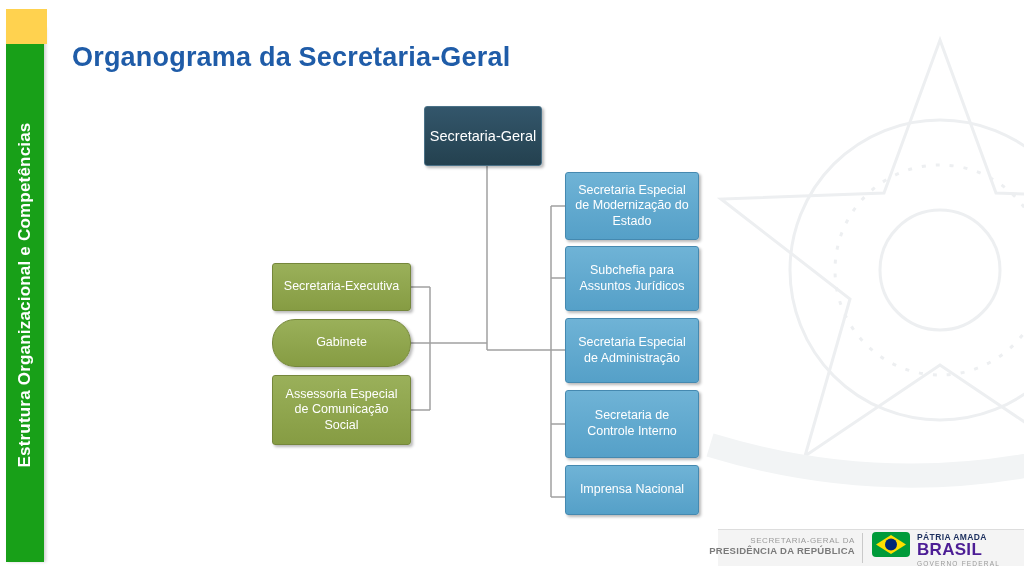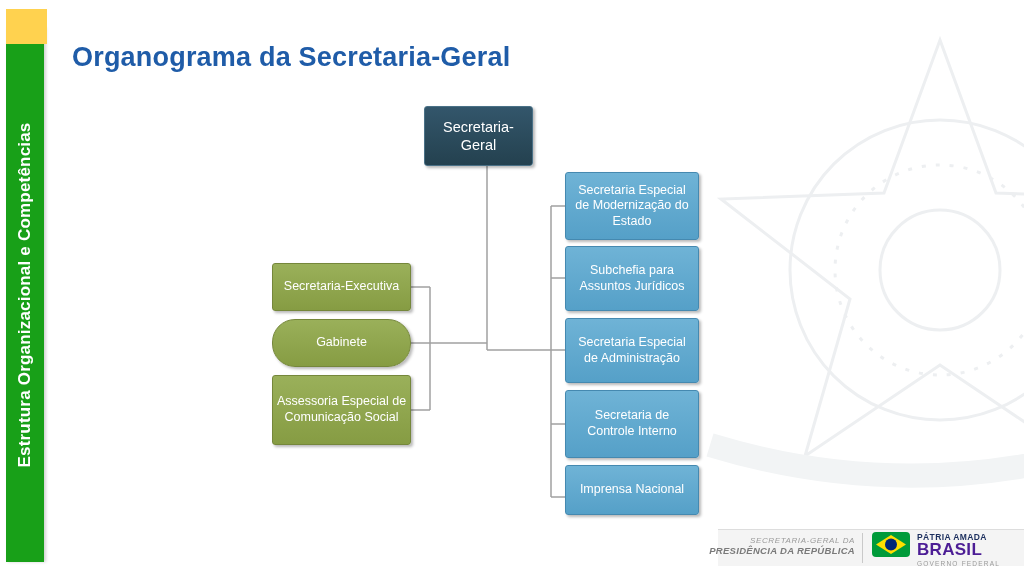--- a/index.html
+++ b/index.html
@@ -37,28 +37,28 @@
 
   
   .connectors { position:absolute; left:0; top:0; z-index:1; }
   .org-box {
     position:absolute; z-index:2;
     display:flex; align-items:center; justify-content:center;
     text-align:center; color:#ffffff; border-radius:3px;
     line-height:1.25; box-shadow:2px 2px 3px rgba(0,0,0,0.28);
   }
   .root-box {
-    left:424px; top:106px; width:109px; height:60px;
+    left:424px; top:106px; width:118px; height:60px;
     background:linear-gradient(#33566B,#24414F);
     border:1px solid #4A7187; font-size:14.5px; padding:0 2px;
   }
   .left-box {
     left:272px; width:139px;
     background:linear-gradient(#9AB05A,#869C43);
-    border:1px solid #75873B; font-size:12.5px; padding:4px 1px;
+    border:1px solid #75873B; font-size:12.5px; padding:4px 10px;
   }
   .left-box.b0 { top:263px; height:48px; }
   .left-box.b1 { top:319px; height:48px;border-radius:23px; }
   .left-box.b2 { top:375px; height:70px;justify-content:flex-end; }
   .right-box {
     left:565px; width:134px;
     background:linear-gradient(#6FB3D6,#55A0C8);
     border:1px solid #4589B0; font-size:12.5px; padding:4px 6px;
   }
   .right-box.b0 { top:172px; height:68px; }
@@ -71,21 +71,21 @@
   .footer-band {
     position:absolute; left:718px; top:529px; width:306px; height:37px;
     background:#F4F4F4; border-top:1px solid #DDDDDD; z-index:2;
   }
   .footer-divider {
     position:absolute; left:862px; top:533px; width:1px; height:30px;
     background:#C9C9C9; z-index:3;
   }
   .footer-org {
     position:absolute; left:640px; top:536px; width:215px;
-    text-align:right; z-index:3;font-style:italic;
+    text-align:right; z-index:3;
   }
   .footer-org .l1 { font-size:8px; color:#9A9A9A; letter-spacing:0.6px; }
   .footer-org .l2 { font-size:9.5px; font-weight:bold; color:#7A7A7A; letter-spacing:0.3px; }
   .footer-brand {
     position:absolute; left:872px; top:532px; z-index:3;
     display:flex; gap:7px; align-items:flex-start;
   }
   .brand-text { display:flex; flex-direction:column; }
   .brand-top  { font-size:8.5px; font-weight:bold; color:#1C2F5E; letter-spacing:0.4px; }
   .brand-main { font-size:17px; font-weight:bold; color:#4c1d95; line-height:0.95; letter-spacing:0.3px; }

